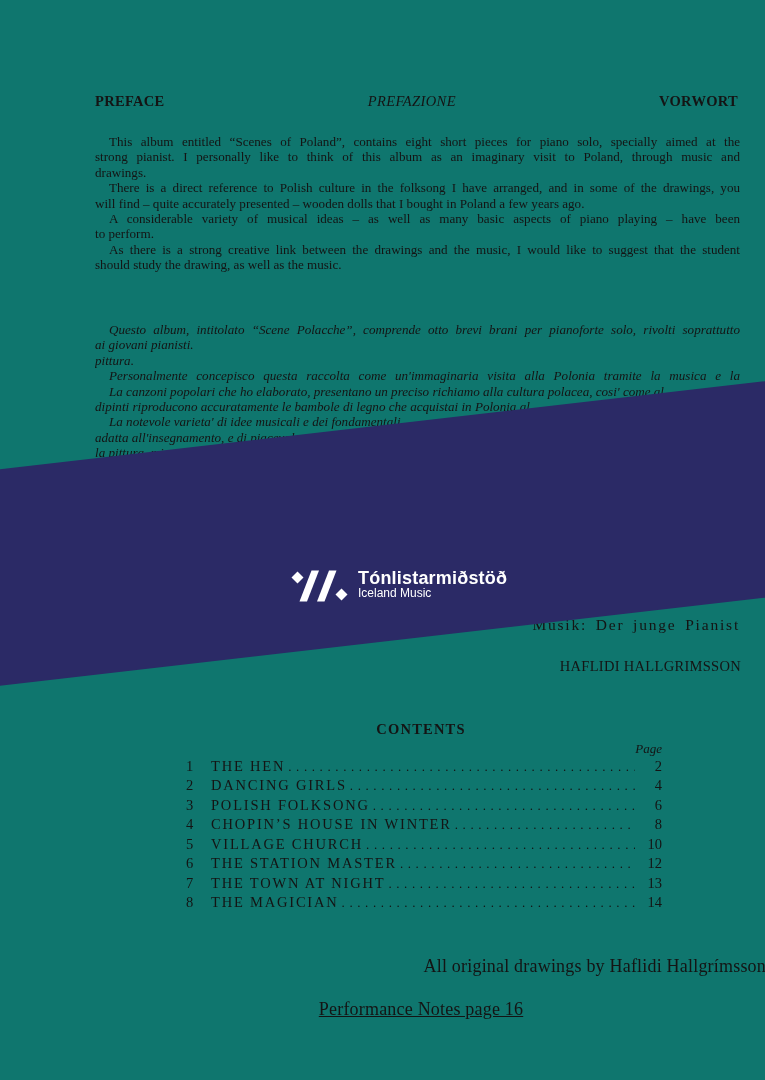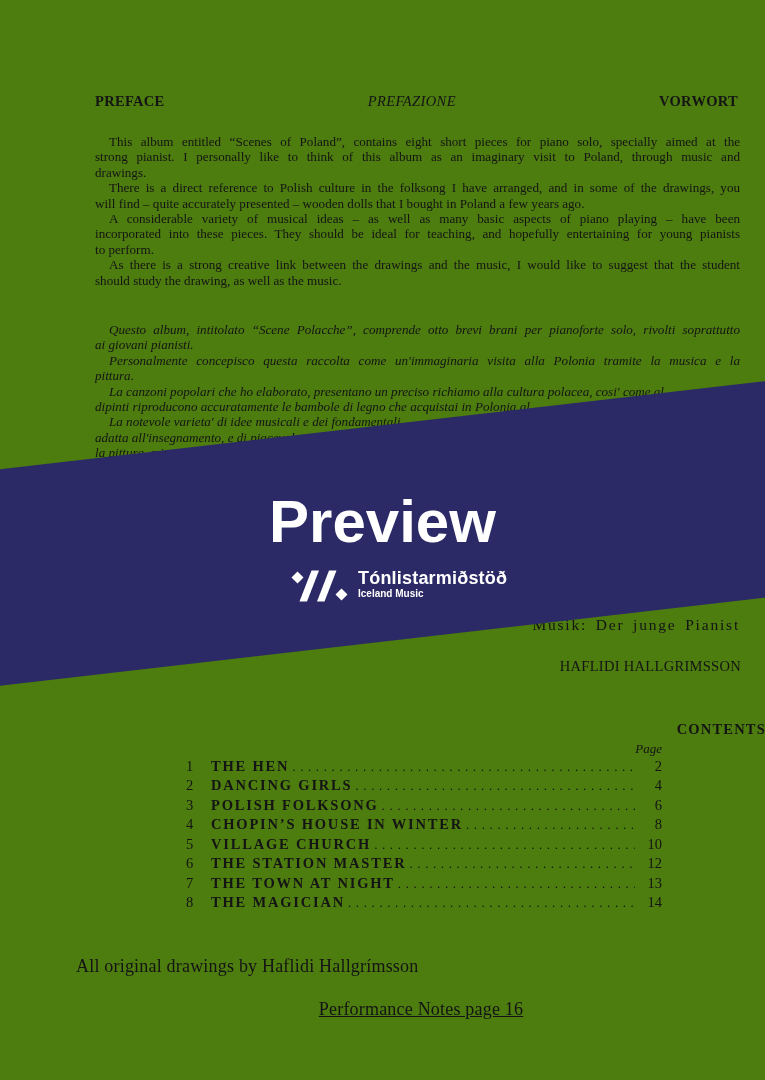--- a/index.html
+++ b/index.html
@@ -1,17 +1,17 @@
 <!DOCTYPE html>
 <html><head>
 <meta charset="utf-8">
 <style>
   html,body{margin:0;padding:0;background:#ffffff;}
   .page{
-    position:relative;width:765px;height:1080px;background:#4d7c0f;
+    position:relative;width:765px;height:1080px;background:#0f766e;
     font-family:"Liberation Serif",serif;color:#141414;overflow:hidden;
   }
   
   .hdr{position:absolute;top:93px;left:95px;right:27px;display:flex;align-items:baseline;font-size:14.5px;}
   .hdr .h-left{font-weight:bold;letter-spacing:.3px;}
   .hdr .h-center{flex:1;text-align:center;font-style:italic;letter-spacing:.4px;}
   .hdr .h-right{font-weight:bold;letter-spacing:.3px;}
   
   .text-block{position:absolute;left:95px;width:645px;}
   .text-block .line{
@@ -31,76 +31,74 @@
     background:#2b2a66;transform:rotate(-6.56deg);z-index:5;
   }
   .banner-title{
     position:absolute;left:0;top:492px;width:765px;text-align:center;z-index:6;
     font-family:"Liberation Sans",sans-serif;font-weight:bold;font-size:60px;line-height:60px;color:#ffffff;
   }
   .banner-logo{position:absolute;left:291px;top:570px;display:flex;align-items:center;z-index:6;color:#ffffff;}
   .banner-logo svg{display:block;margin-right:10px;}
   .logo-text{font-family:"Liberation Sans",sans-serif;line-height:15.5px;}
   .logo-name{font-size:18px;font-weight:bold;letter-spacing:.2px;}
-  .logo-sub{font-size:10px;font-weight:bold;}
+  .logo-sub{font-size:12px;font-weight:normal;}
   
-  .toc-title{position:absolute;left:76px;top:721px;width:690px;text-align:right;
+  .toc-title{position:absolute;left:76px;top:721px;width:690px;text-align:center;
     font-weight:bold;font-size:14.5px;letter-spacing:1.2px;}
   .toc-page-label{position:absolute;top:741px;right:103px;font-style:italic;font-size:13px;}
   .toc{position:absolute;left:186px;top:758px;width:476px;}
   .toc-row{display:flex;align-items:baseline;height:19.45px;font-size:14.5px;}
   .toc-row .num{width:25px;}
-  .toc-row .t{white-space:nowrap;letter-spacing:1.8px;padding-right:3px;font-weight:bold;}
+  .toc-row .t{white-space:nowrap;letter-spacing:1.8px;padding-right:3px;}
   .toc-row .dots{flex:1;overflow:hidden;white-space:nowrap;font-size:13px;letter-spacing:4.6px;padding-right:4px;}
   .toc-row .pg{width:27px;text-align:right;}
   
-  .footer1{position:absolute;left:76px;top:956px;width:690px;text-align:left;font-size:18px;letter-spacing:.2px;}
+  .footer1{position:absolute;left:76px;top:956px;width:690px;text-align:right;font-size:18px;letter-spacing:.2px;}
   .footer2{position:absolute;left:76px;top:999px;width:690px;text-align:center;font-size:18px;letter-spacing:.2px;text-decoration:underline;}
 </style>
 </head>
 <body>
 
 <div class="page">
 
   <div class="hdr">
     <span class="h-left">PREFACE</span>
     <span class="h-center">PREFAZIONE</span>
     <span class="h-right">VORWORT</span>
   </div>
 
   <div class="text-block en">
       <div class="line j indent">This album entitled “Scenes of Poland”, contains eight short pieces for piano solo, specially aimed at the</div>
       <div class="line j">strong pianist. I personally like to think of this album as an imaginary visit to Poland, through music and</div>
       <div class="line">drawings.</div>
       <div class="line j indent">There is a direct reference to Polish culture in the folksong I have arranged, and in some of the drawings, you</div>
       <div class="line">will find – quite accurately presented – wooden dolls that I bought in Poland a few years ago.</div>
       <div class="line j indent">A considerable variety of musical ideas – as well as many basic aspects of piano playing – have been</div>
-      <div class="line j">incorporated into these pieces. They should be ideal for teaching, and hopefully entertaining for young pianists</div>
       <div class="line">to perform.</div>
       <div class="line j indent">As there is a strong creative link between the drawings and the music, I would like to suggest that the student</div>
       <div class="line">should study the drawing, as well as the music.</div>
     </div>
 
   <div class="text-block it">
       <div class="line j indent">Questo album, intitolato “Scene Polacche”, comprende otto brevi brani per pianoforte solo, rivolti soprattutto</div>
       <div class="line">ai giovani pianisti.</div>
+      <div class="line">pittura.</div>
       <div class="line j indent">Personalmente concepisco questa raccolta come un'immaginaria visita alla Polonia tramite la musica e la</div>
-      <div class="line">pittura.</div>
       <div class="line indent">La canzoni popolari che ho elaborato, presentano un preciso richiamo alla cultura polacea, cosi' come al</div>
       <div class="line">dipinti riproducono accuratamente le bambole di legno che acquistai in Polonia al</div>
       <div class="line indent">La notevole varieta' di idee musicali e dei fondamentali</div>
       <div class="line">adatta all'insegnamento, e di piacevole</div>
       <div class="line">la pittura, mi</div>
     </div>
 
   <div class="credit-series">Musik: Der junge Pianist</div>
   <div class="credit-composer">HAFLIDI HALLGRIMSSON</div>
 
   <div class="banner-band" style="background: rgb(43, 42, 102);"></div>
-  <div class="banner-title" style="color: rgb(255, 255, 255);">Preview</div>
   <div class="banner-logo" style="color: rgb(255, 255, 255);">
     <svg width="57" height="32" viewBox="0 0 57 32" aria-hidden="true">
       <g fill="#ffffff">
         <polygon points="6.5,1.5 12.5,7.5 6.5,13.5 0.5,7.5"></polygon>
         <polygon points="20.5,0.5 28,0.5 16,31.5 8.5,31.5"></polygon>
         <polygon points="38,0.5 45.5,0.5 33.5,31.5 26,31.5"></polygon>
         <polygon points="50.5,18.5 56.5,24.5 50.5,30.5 44.5,24.5"></polygon>
       </g>
     </svg>
     <div class="logo-text">

